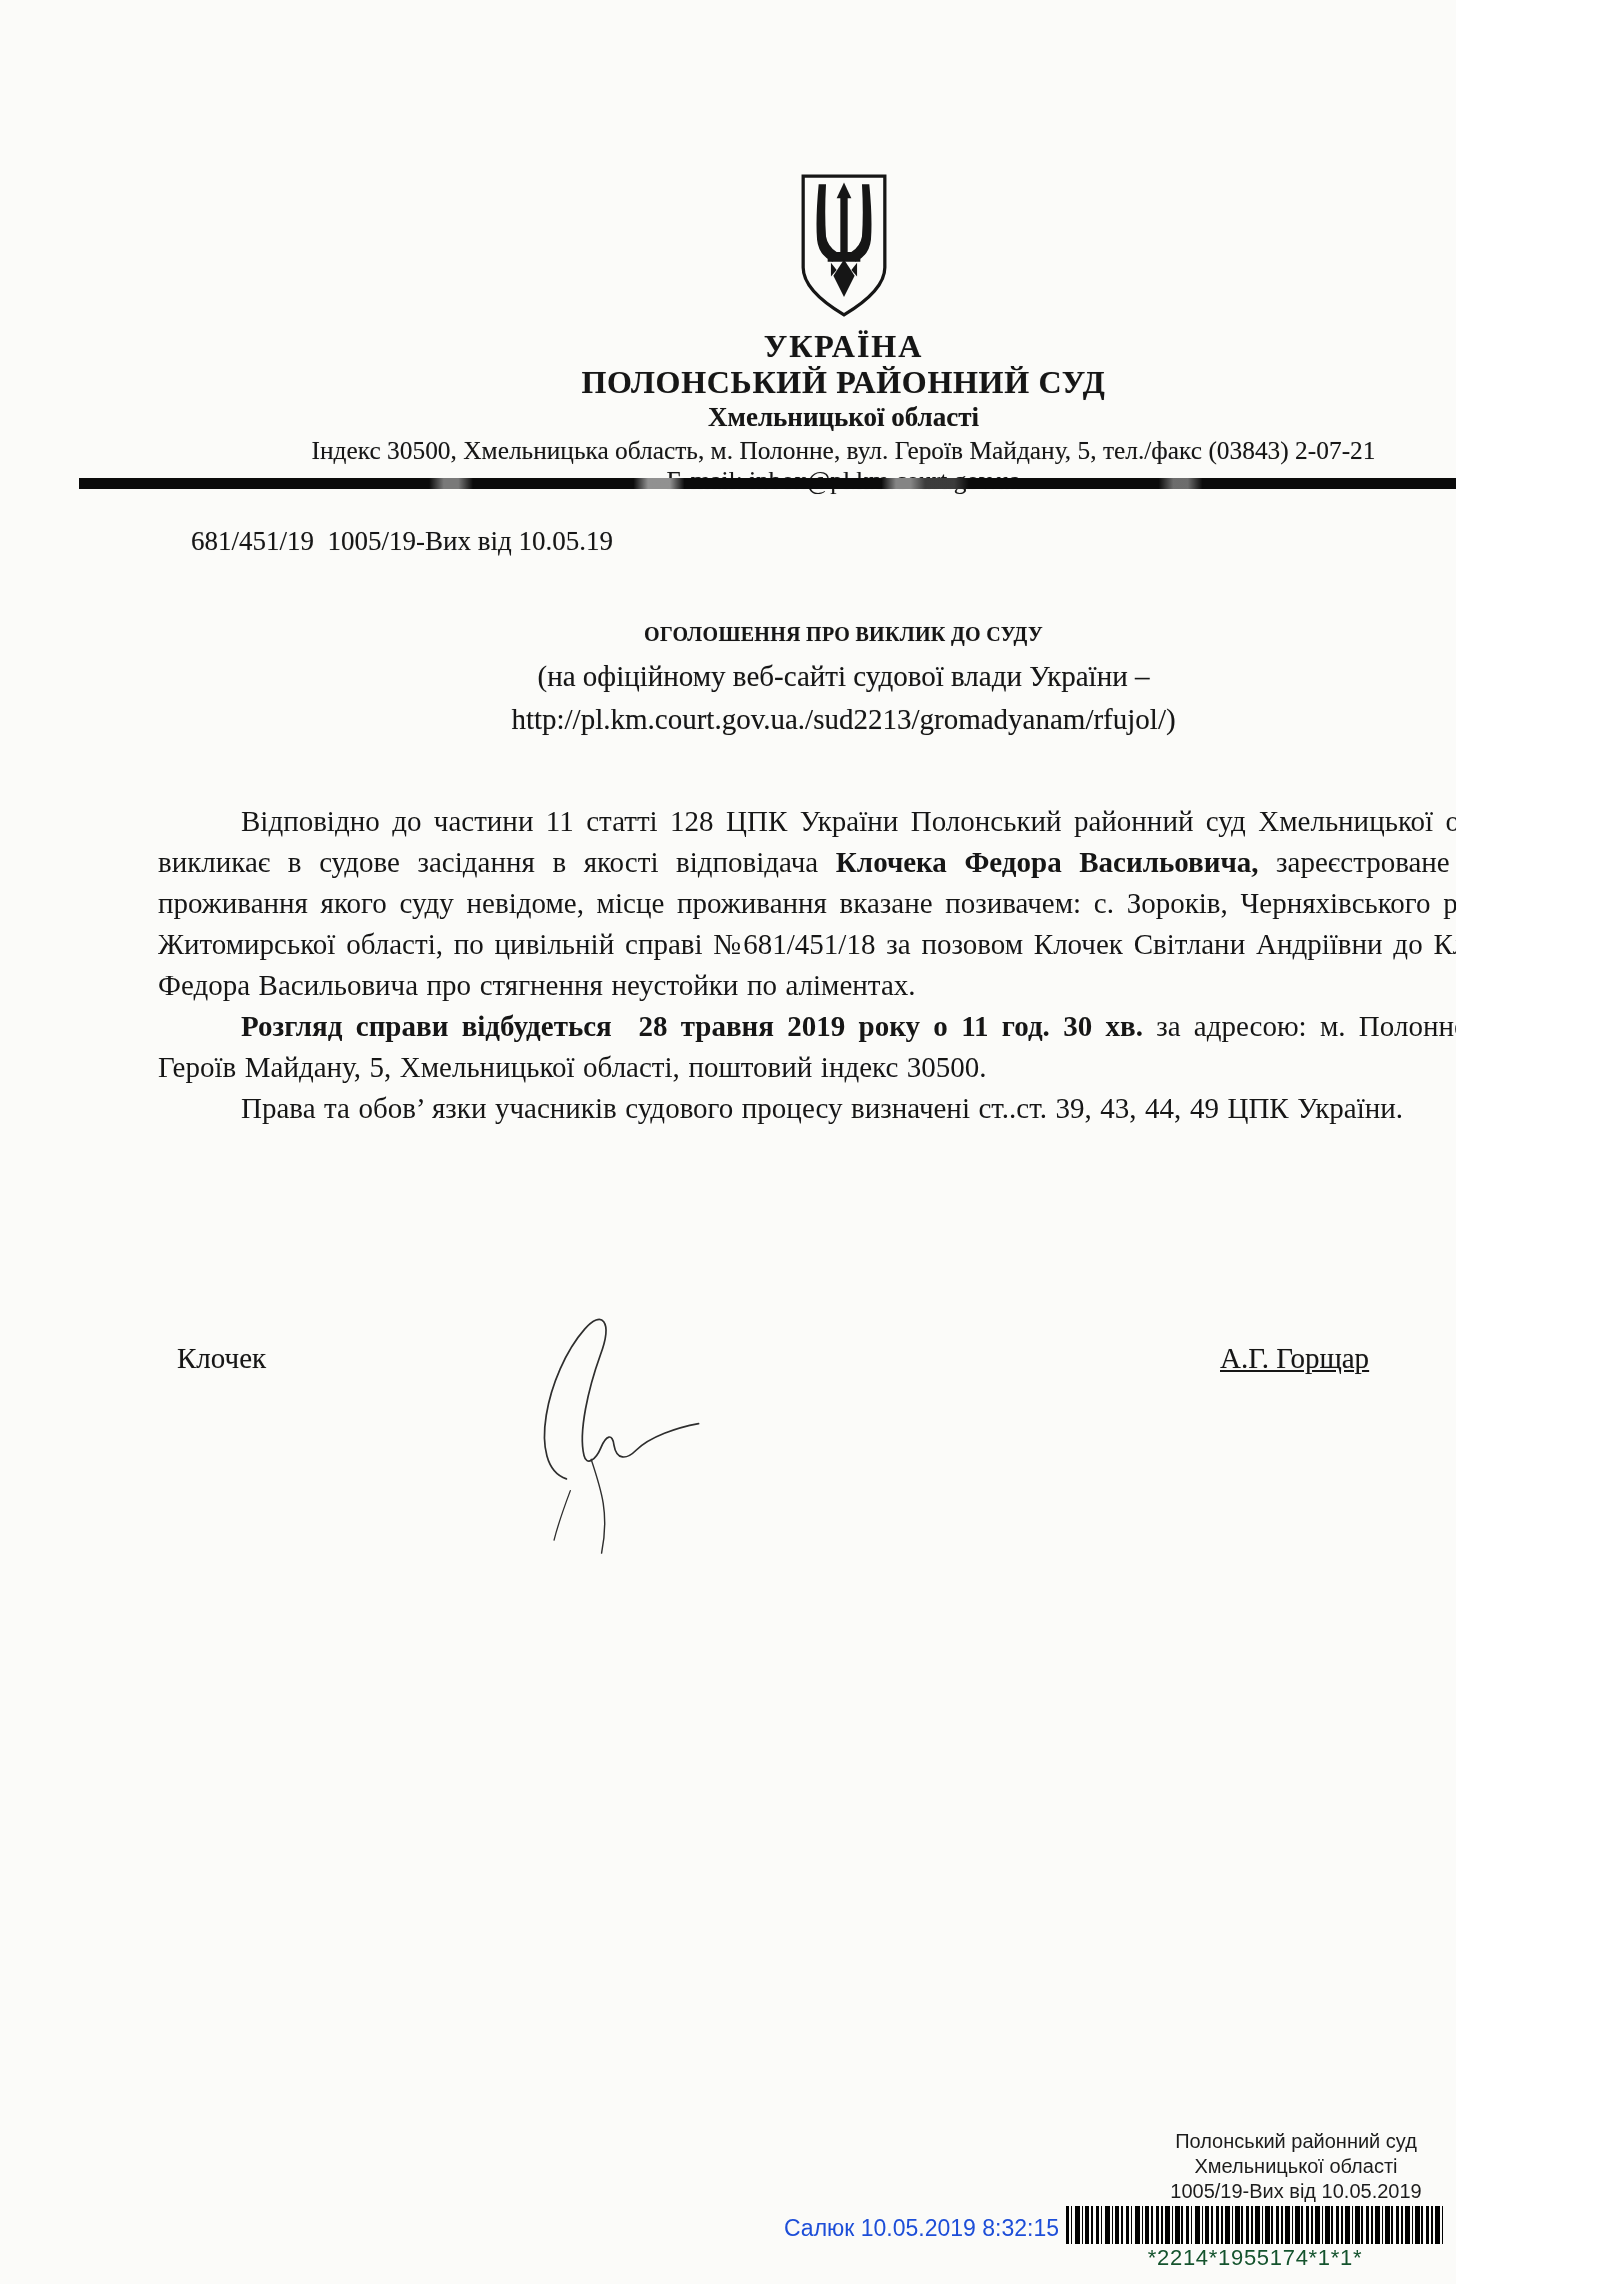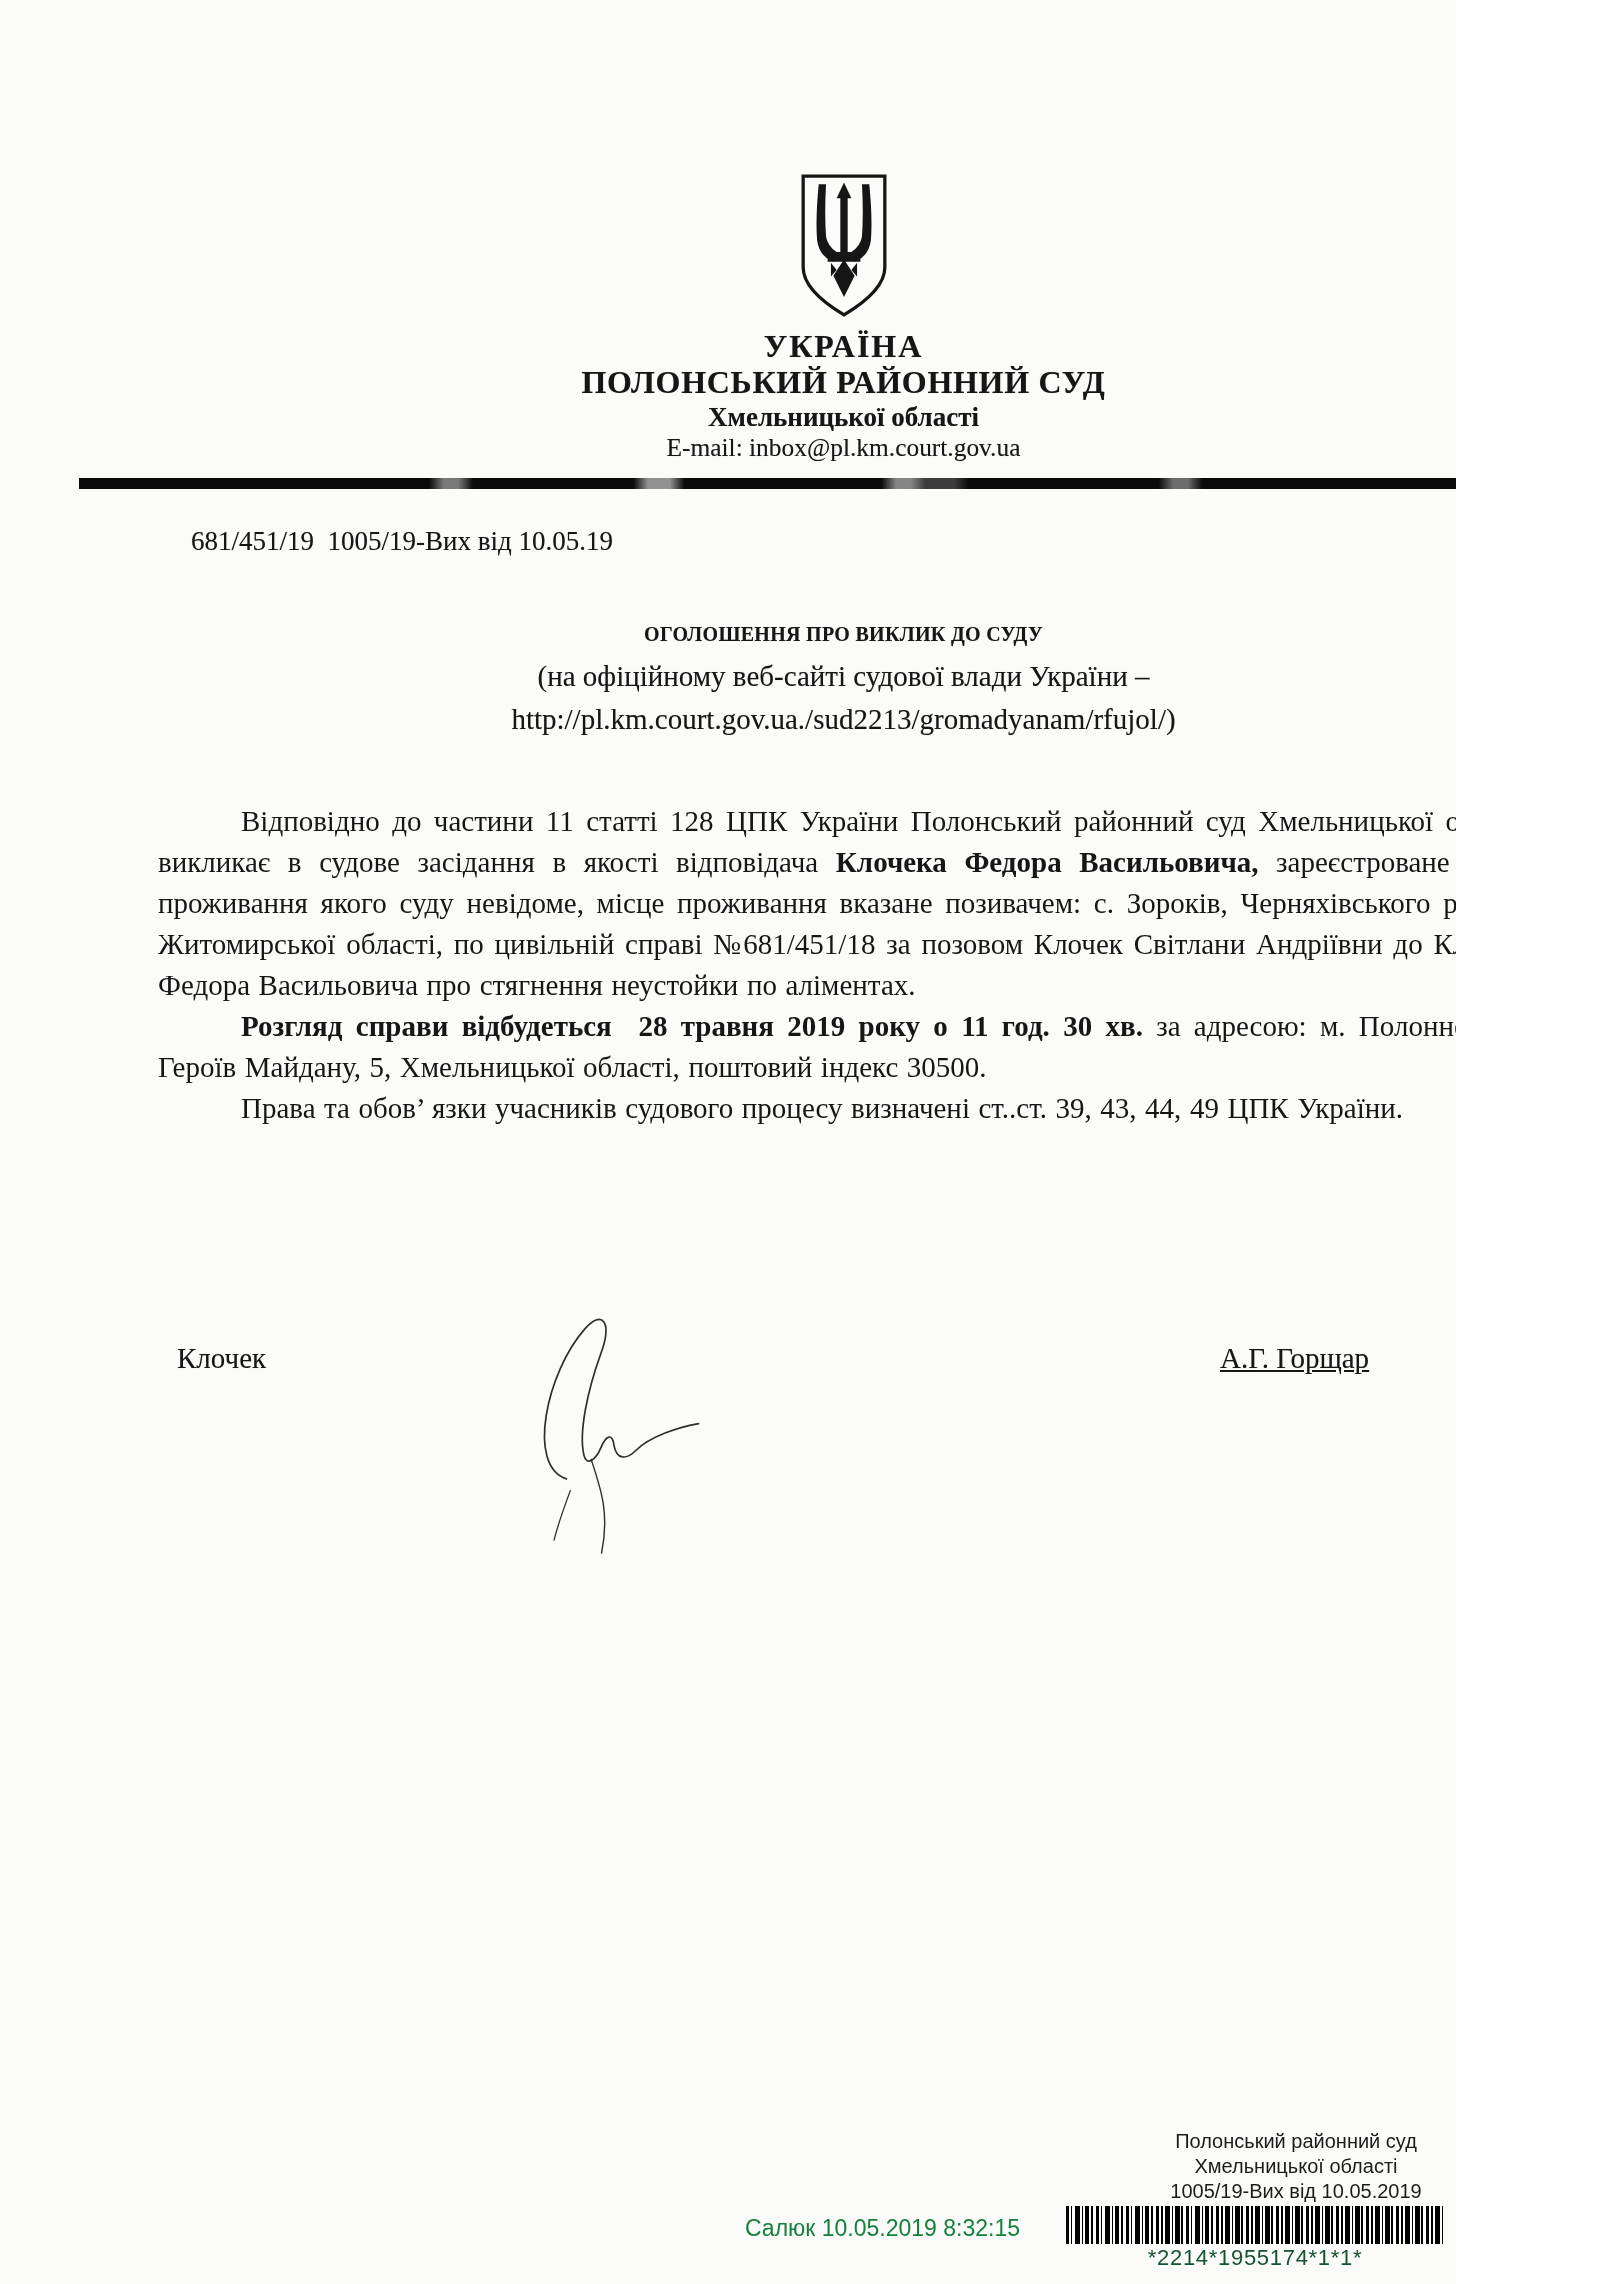--- a/index.html
+++ b/index.html
@@ -62,22 +62,22 @@
   .signature-svg { position:absolute; top:1295px; left:487px; }
 
   
   .footer-block {
     position:absolute; top:2129px; left:1003px; width:586px;
     text-align:center;
     font-family:"Liberation Sans", sans-serif;
     font-size:20px; line-height:25px; color:#1c1c1c;
   }
   .stamp-left {
-    position:absolute; top:2215px; left:671px; width:349px; text-align:right;
-    font-family:"Liberation Sans", sans-serif; font-size:23px; color:#15803d;
+    position:absolute; top:2215px; left:710px; width:349px; text-align:right;
+    font-family:"Liberation Sans", sans-serif; font-size:23px; color:#1d4ed8;
   }
   .barcode {
     position:absolute; top:2206px; left:1066px; width:378px; height:38px;
     background:repeating-linear-gradient(90deg,
       #000 0 3.3px,  #fbfbf9 3.3px 5.2px,
       #000 5.2px 6.5px, #fbfbf9 6.5px 9px,
       #000 9px 13.7px, #fbfbf9 13.7px 15.6px,
       #000 15.6px 17px, #fbfbf9 17px 19px,
       #000 19px 23.5px, #fbfbf9 23.5px 25px,
       #000 25px 27px, #fbfbf9 27px 30px);
@@ -103,20 +103,21 @@
         <path d="M91 16 Q95 58 93 84 Q91 103 74 111 L69 99 Q80 92 82 80 Q84 52 82 16 Z"></path>
         <path d="M40 99 H80 V111 H40 Z"></path>
         <path d="M60 108 L73 128 L60 154 L47 128 Z"></path>
         <path d="M44 112 L51 121 L44 129 Z"></path>
         <path d="M76 112 L69 121 L76 129 Z"></path>
       </g>
     </svg>
     <div class="country scan">УКРАЇНА</div>
     <div class="court-name scan">ПОЛОНСЬКИЙ РАЙОННИЙ СУД</div>
     <div class="region scan">Хмельницької області</div>
+    <div class="addr scan">Індекс 30500, Хмельницька область, м. Полонне, вул. Героїв Майдану, 5, тел./факс (03843) 2-07-21</div>
     <div class="email scan">E-mail: inbox@pl.km.court.gov.ua</div>
   </div>
 
   <div class="rule"></div>
 
   <div class="ref-line scan">681/451/19&nbsp; 1005/19-Вих від 10.05.19</div>
 
   <div class="title-block">
     <div class="title scan">ОГОЛОШЕННЯ ПРО ВИКЛИК ДО СУДУ</div>
     <div class="subtitle scan">(на офіційному веб-сайті судової влади України –</div>

